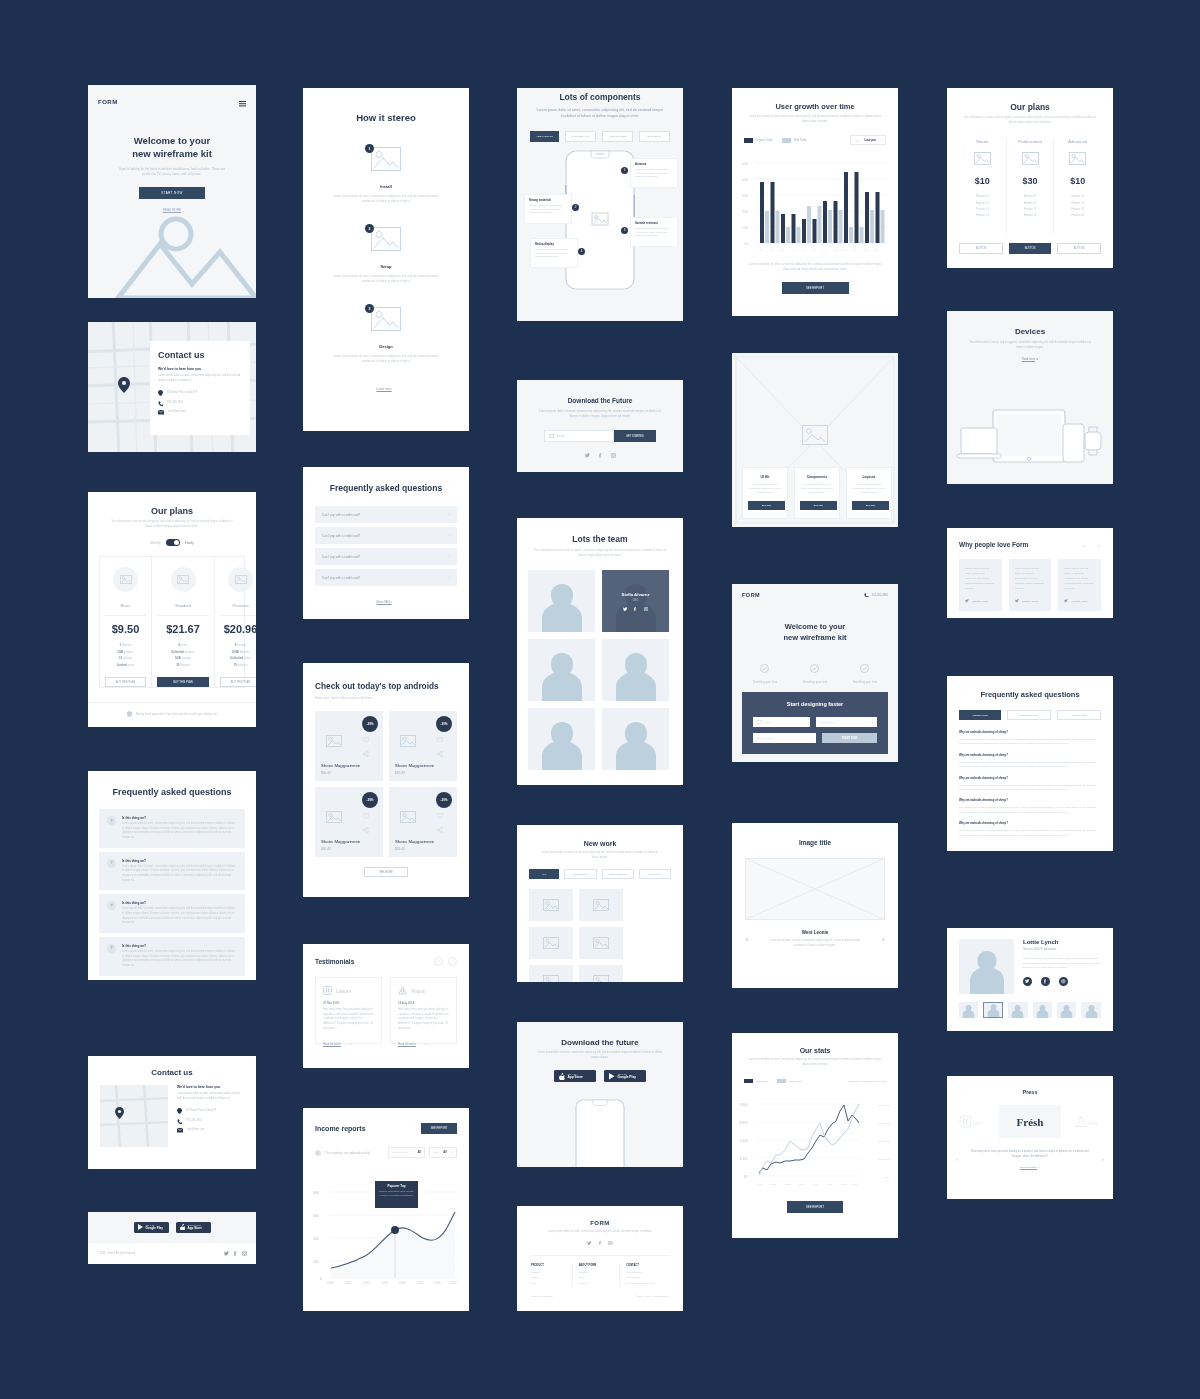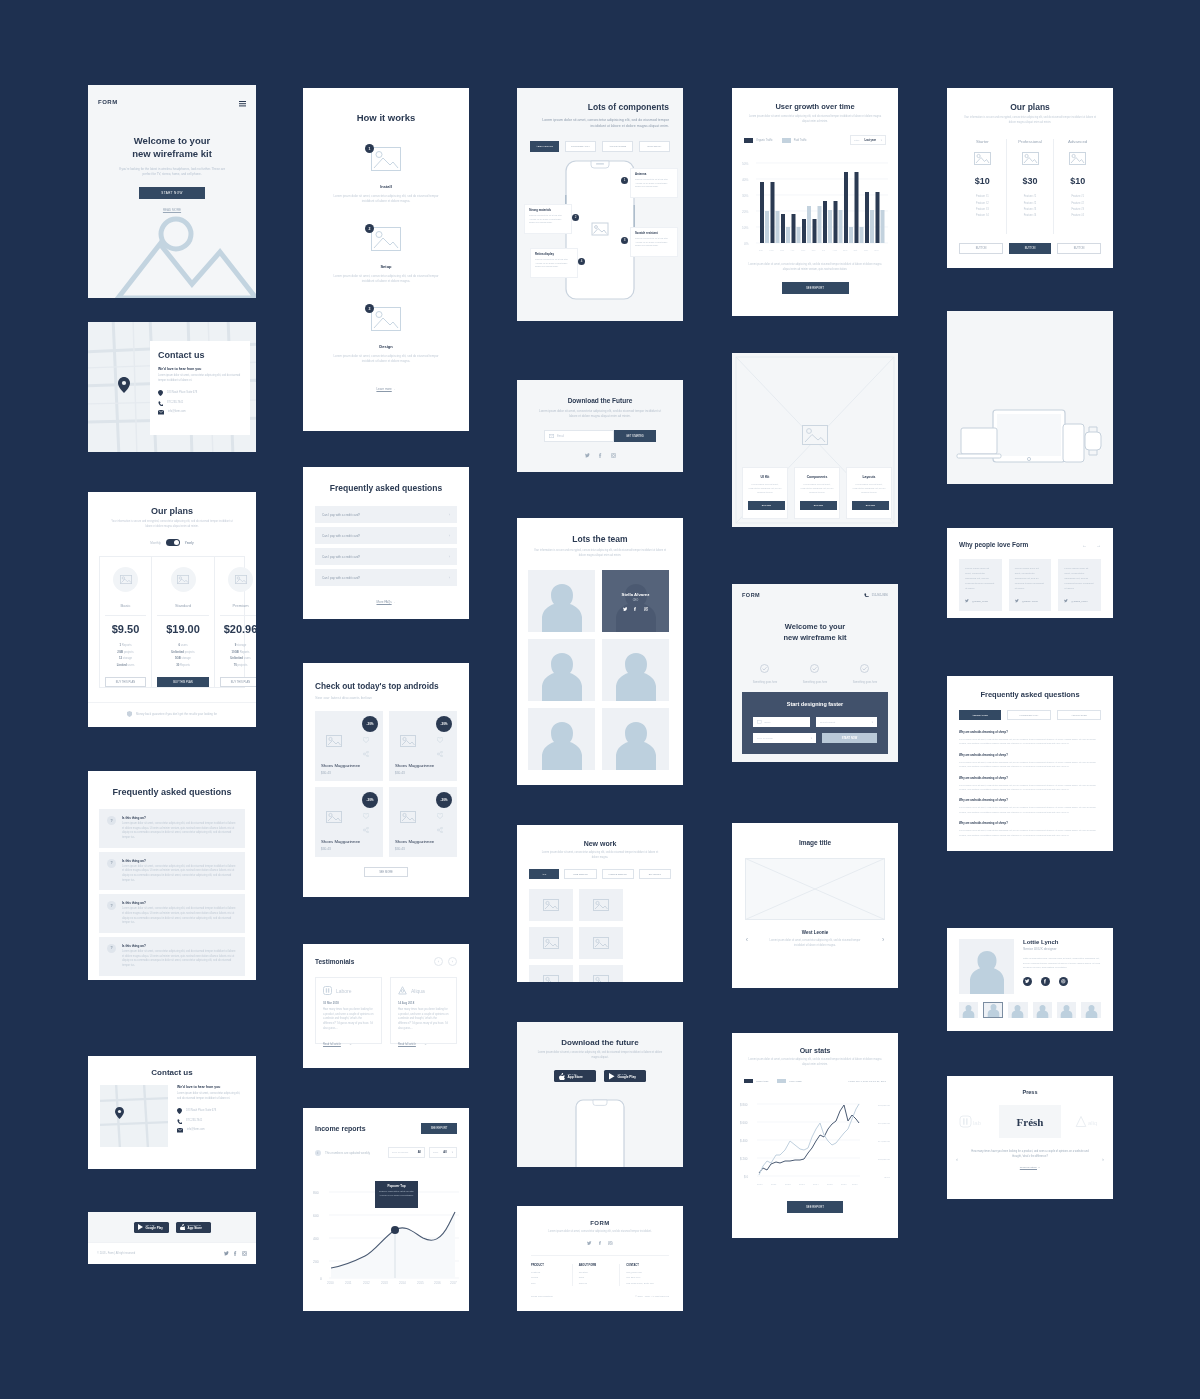--- a/index.html
+++ b/index.html
@@ -138,21 +138,21 @@
     </div>
     <div style="flex:1;border-right:1px solid #eceff3;padding:10px 5px 0;text-align:center;">
       <div style="width:25px;height:25px;border-radius:50%;background:#f1f4f7;margin:0 auto;display:flex;align-items:center;justify-content:center;">
         <svg width="12" height="9" viewBox="0 0 16 12">
               <rect x=".5" y=".5" width="15" height="11" fill="none" stroke="#c8d2dd"></rect>
               <circle cx="4.5" cy="4" r="1.6" fill="none" stroke="#c8d2dd"></circle>
               <path d="M2 10 L6.5 5.5 L10 9 L12 7 L14.5 10" fill="none" stroke="#c8d2dd"></path>
             </svg>
       </div>
       <div style="font-size:4px;color:#99a6b6;margin-top:11px;border-bottom:1px solid #eceff3;padding-bottom:7px;">Standard</div>
-      <div style="font-size:11px;font-weight:bold;color:#2b3a52;margin-top:7px;">$19.00</div>
+      <div style="font-size:11px;font-weight:bold;color:#2b3a52;margin-top:7px;">$21.67</div>
       <div style="margin-top:7px;font-size:2.8px;line-height:2.3;color:#b9c3cf;">
         <div><b style="color:#7d8b9c;">6</b> <span>users</span></div>
         <div><b style="color:#7d8b9c;">Unlimited</b> <span>projects</span></div>
         <div><b style="color:#7d8b9c;">5GB</b> <span>storage</span></div>
         <div><b style="color:#7d8b9c;">30</b> <span>Reports</span></div>
       </div>
       <div class="darkbtn" style="margin:9px auto 0;width:52px;height:10px;font-size:2.6px;">BUY THIS PLAN</div>
     </div>
     <div style="flex:1;padding:10px 5px 0;text-align:center;">
       <div style="width:25px;height:25px;border-radius:50%;background:#f1f4f7;margin:0 auto;display:flex;align-items:center;justify-content:center;">
@@ -296,21 +296,21 @@
           </svg>
       <svg width="5" height="5">
             <rect x=".3" y=".3" width="4.4" height="4.4" rx="1.2" fill="none" stroke="#8b99aa" stroke-width=".7"></rect>
             <circle cx="2.5" cy="2.5" r="1.1" fill="none" stroke="#8b99aa" stroke-width=".7"></circle>
           </svg>
     </div>
   </div>
 </div>
 
 <div class="card" style="left:303px;top:88px;width:166px;height:343px;">
-  <div style="text-align:center;padding:24px 0 0;font-size:9.5px;font-weight:bold;color:#2b3a52;">How it works</div>
+  <div style="text-align:center;padding:24px 0 0;font-size:9.5px;font-weight:bold;color:#2b3a52;">How it stereo</div>
   <div style="text-align:center;margin-top:24px;">
     <div style="position:relative;display:inline-block;">
       <svg width="30" height="24" viewBox="0 0 30 24">
             <rect x=".5" y=".5" width="29" height="23" fill="none" stroke="#c8d6e2"></rect>
             <circle cx="8" cy="7.5" r="3" fill="none" stroke="#c8d6e2"></circle>
             <path d="M3 21 L12 11 L19 18 L22 15 L27 21" fill="none" stroke="#c8d6e2"></path>
           </svg>
       <div style="position:absolute;left:-6px;top:-3px;width:9px;height:9px;border-radius:50%;background:#2b3a52;color:#fff;font-size:3.5px;display:flex;align-items:center;justify-content:center;font-weight:bold;">1</div>
     </div>
     <div style="font-size:4px;font-weight:bold;color:#2b3a52;margin-top:9px;">Install</div>
@@ -549,21 +549,21 @@
       </g>
     </svg>
     <div style="position:absolute;left:62px;top:9px;width:43px;height:27px;background:#2b3a52;padding:3px 4px;">
       <div style="font-size:3px;font-weight:bold;color:#fff;text-align:center;">Popover Top</div>
       <div style="font-size:2.2px;color:#b4c0ce;text-align:center;line-height:1.7;margin-top:2px;">Posuere consectetur est at lob ortis. Aenean eu leo quam. Pellentesque.</div>
     </div>
   </div>
 </div>
 
 <div class="card lt" style="left:517px;top:88px;width:166px;height:233px;">
-  <div style="text-align:right;padding:14px 14px 0;">
+  <div style="text-align:center;padding:4px 14px 0;">
     <div style="font-size:8.5px;font-weight:bold;color:#2b3a52;">Lots of components</div>
     <div style="font-size:3.6px;color:#8e9cad;margin-top:5px;line-height:1.8;">Lorem ipsum dolor sit amet, consectetur adipisicing elit, sed do eiusmod tempor incididunt ut labore et dolore magna aliquat enim.</div>
   </div>
   <div style="display:flex;gap:6px;padding:11px 13px 0;">
     <div class="darkbtn" style="flex:1;height:11px;font-size:2.4px;letter-spacing:.2px;">AESTHETICS</div>
     <div style="flex:1;height:11px;border:1px solid #dde3ea;background:#fff;display:flex;align-items:center;justify-content:center;font-size:2.4px;color:#9eabba;">FUNCTIONALITY</div>
     <div style="flex:1;height:11px;border:1px solid #dde3ea;background:#fff;display:flex;align-items:center;justify-content:center;font-size:2.4px;color:#9eabba;">APPLICATIONS</div>
     <div style="flex:1;height:11px;border:1px solid #dde3ea;background:#fff;display:flex;align-items:center;justify-content:center;font-size:2.4px;color:#9eabba;">DURABILITY</div>
   </div>
   <div style="position:relative;height:145px;margin-top:8px;">
@@ -1142,20 +1142,28 @@
     </div>
   </div>
   <div style="display:flex;gap:6px;padding:9px 12px 0;">
     <div class="obtn" style="flex:1;height:11px;font-size:2.6px;">BUTTON</div>
     <div class="darkbtn" style="flex:1;height:11px;font-size:2.6px;">BUTTON</div>
     <div class="obtn" style="flex:1;height:11px;font-size:2.6px;">BUTTON</div>
   </div>
 </div>
 
 <div class="card lt" style="left:947px;top:311px;width:166px;height:173px;">
+  <div style="text-align:center;padding:16px 22px 0;">
+    <div style="font-size:8px;font-weight:bold;color:#2b3a52;">Devices</div>
+    <div class="tiny2" style="color:#b8c2ce;margin-top:5px;">Your information is secure and encrypted, consectetur adipiscing elit, sed do eiusmod tempor incididunt ut labore et dolore magna.</div>
+    <div style="margin-top:7px;font-size:2.7px;color:#8b99aa;">
+      <span style="text-decoration:underline;">Read more</span>
+      <span> ⊕</span>
+    </div>
+  </div>
   <svg style="position:absolute;left:8px;bottom:8px;" width="150" height="80" viewBox="0 0 150 80">
 
     <rect x="38" y="14" width="72" height="52" rx="3" fill="#fff" stroke="#c6d1dc" stroke-width="1.2"></rect>
     <rect x="42" y="18" width="64" height="42" fill="#f6f8fa"></rect>
     <circle cx="74" cy="63" r="1.6" fill="none" stroke="#c6d1dc"></circle>
 
     <rect x="6" y="32" width="36" height="26" rx="2" fill="#fff" stroke="#c6d1dc" stroke-width="1"></rect>
     <rect x="2" y="58" width="44" height="4" rx="1.5" fill="#fff" stroke="#c6d1dc" stroke-width="1"></rect>
 
     <rect x="108" y="28" width="21" height="38" rx="3" fill="#fff" stroke="#c6d1dc" stroke-width="1"></rect>

